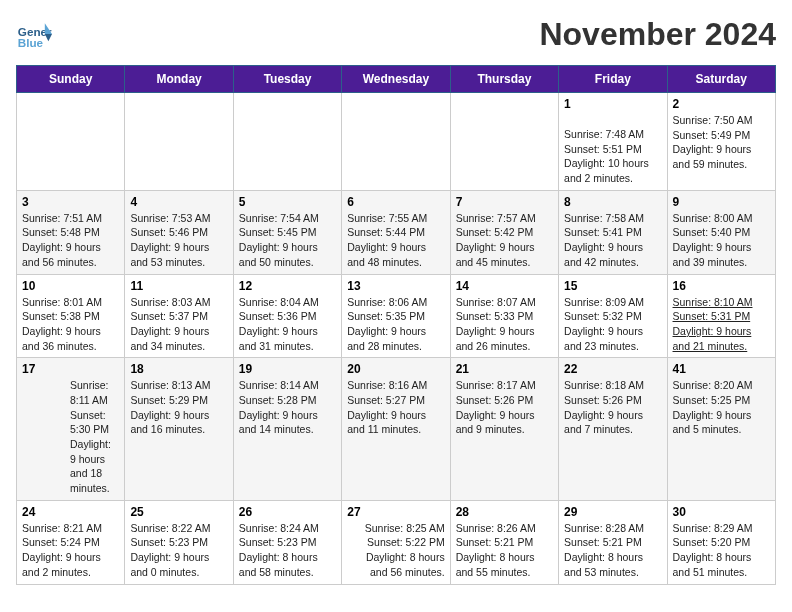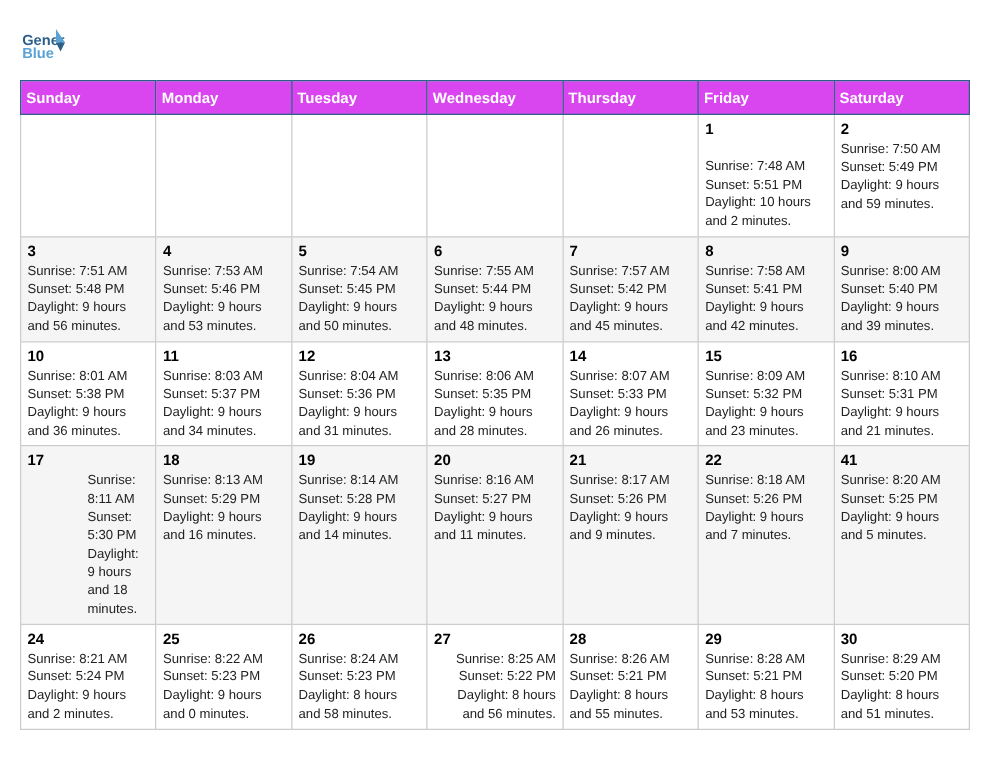--- a/index.html
+++ b/index.html
@@ -36,24 +36,24 @@
     .location {
       font-size: 16px;
       color: #555;
     }
     .calendar {
       width: 100%;
       border-collapse: collapse;
       font-size: 11px;
     }
     .calendar th {
-      background: #d946ef;
+      background: #4c1d95;
       color: #fff;
       padding: 6px 4px;
-      text-align: left;
+      text-align: center;
       font-size: 12px;
       font-weight: bold;
       border: 1px solid #2c5f8a;
     }
     .calendar td {
       border: 1px solid #ccc;
       vertical-align: top;
       padding: 4px 5px;
       width: 108px;
       min-height: 80px;
@@ -86,20 +86,21 @@
 <div class="header">
   <div class="logo">
     <svg class="logo-icon" viewBox="0 0 40 40">
       <text x="2" y="22" font-size="13" font-weight="bold" fill="#2c5f8a">General</text>
       <text x="2" y="34" font-size="13" font-weight="bold" fill="#5ba3d4">Blue</text>
       <polygon points="32,8 40,20 32,20" fill="#5ba3d4"></polygon>
       <polygon points="32,20 40,20 36,28" fill="#2c5f8a"></polygon>
     </svg>
   </div>
   <div class="title-block">
+    <div class="month-title">November 2024</div>
   </div>
 </div>
 
 <table class="calendar">
   <thead>
     <tr>
     <th>Sunday</th>
         <th>Monday</th>
         <th>Tuesday</th>
         <th>Wednesday</th>
@@ -204,21 +205,21 @@
 Daylight: 9 hours and 26 minutes.</div>
         </td>
         <td>
           <span class="day-num">15</span>
           <div class="day-info" style="white-space: pre-line;">Sunrise: 8:09 AM
 Sunset: 5:32 PM
 Daylight: 9 hours and 23 minutes.</div>
         </td>
         <td>
           <span class="day-num">16</span>
-          <div class="day-info" style="white-space: pre-line;">Sunrise: 8:10 AM
+          <div class="day-info" style="white-space: pre-line; text-decoration: underline;">Sunrise: 8:10 AM
 Sunset: 5:31 PM
 Daylight: 9 hours and 21 minutes.</div>
         </td>
       </tr>
       <tr>
         <td>
           <span class="day-num">17</span>
           <div class="day-info" style="white-space: pre-line; margin-left: 48px;">Sunrise: 8:11 AM
 Sunset: 5:30 PM
 Daylight: 9 hours and 18 minutes.</div>

